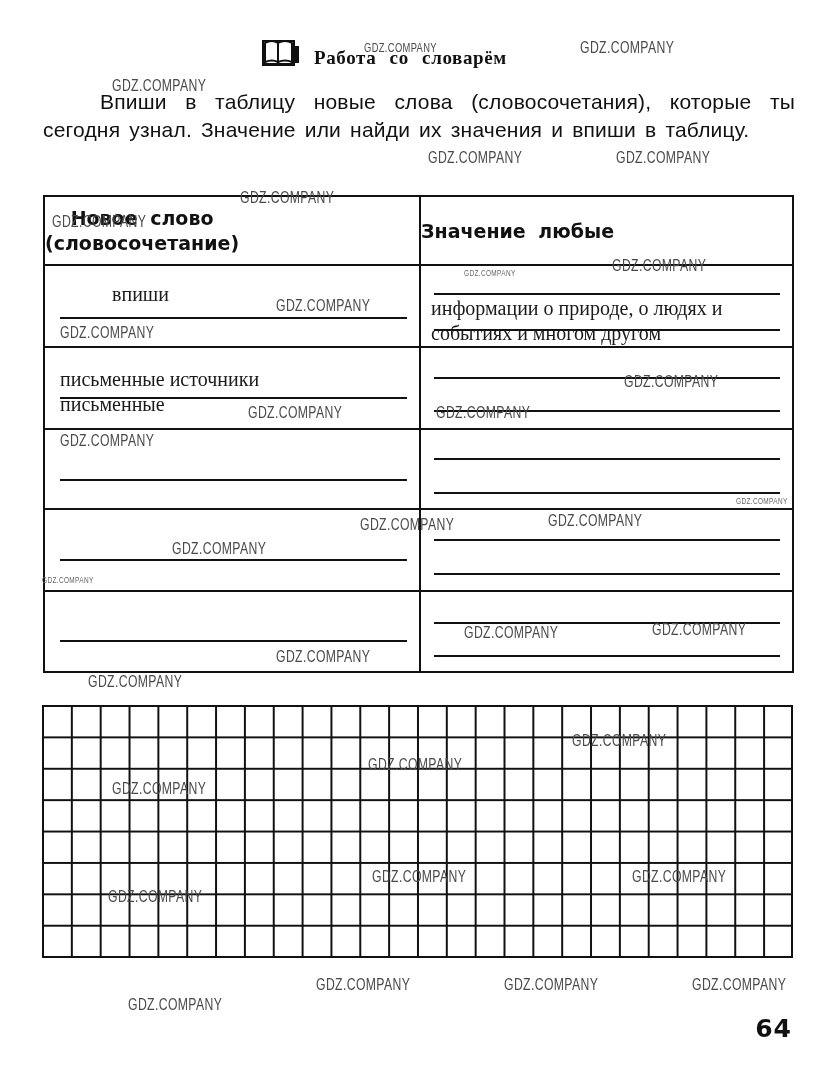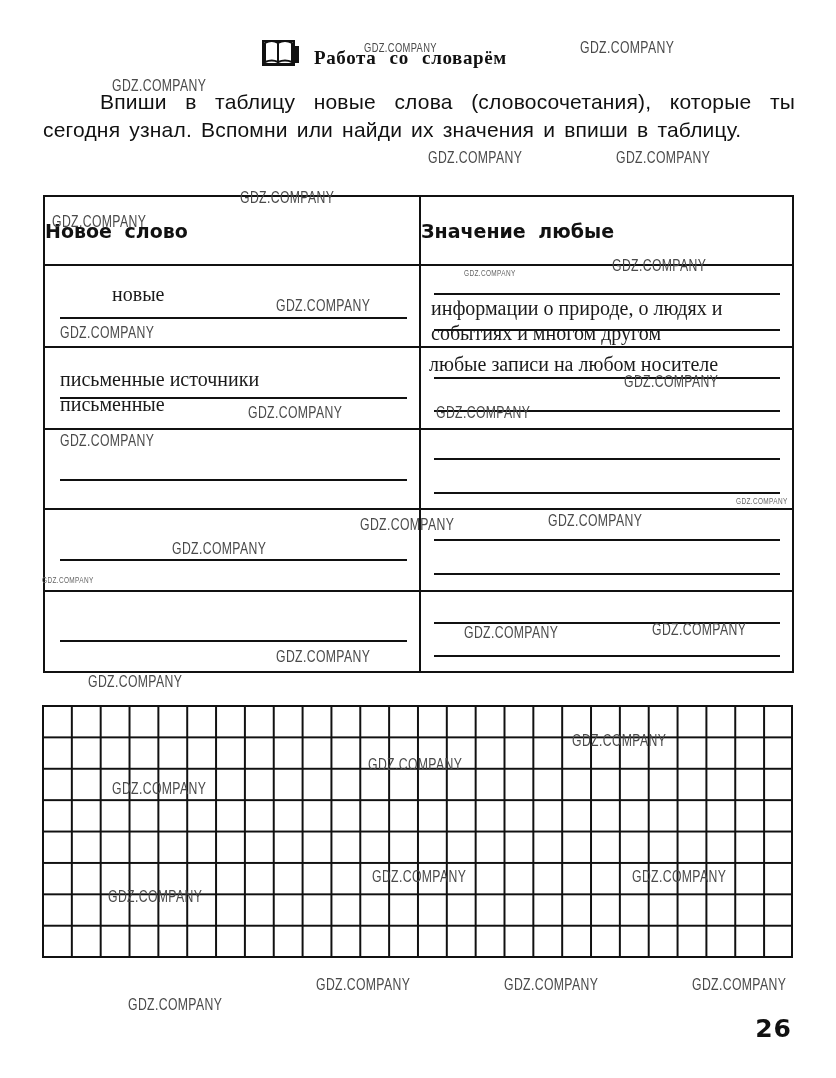--- a/index.html
+++ b/index.html
@@ -158,55 +158,55 @@
   <svg id="book-icon" viewBox="0 0 38 30" xmlns="http://www.w3.org/2000/svg">
     <rect x="1" y="4" width="31" height="24" fill="none" stroke="#111" stroke-width="2"></rect>
     <path d="M3 6 Q10 2 16 6 L16 25 Q10 22 3 25 Z" fill="#fff" stroke="#111" stroke-width="2"></path>
     <path d="M16 6 Q23 2 30 6 L30 25 Q23 22 16 25 Z" fill="#fff" stroke="#111" stroke-width="2"></path>
     <rect x="32" y="9" width="5" height="17" fill="#111"></rect>
     <rect x="1" y="26" width="31" height="3" fill="#111"></rect>
   </svg>
   <span id="section-title">Работа со словарём</span>
 </div>
 
-<div id="instructions" class="abs">Впиши в таблицу новые слова (словосочетания), которые ты сегодня узнал. Вспомни или найди их значения и впиши в таблицу.</div>
+<div id="instructions" class="abs">Впиши в таблицу новые слова (словосочетания), которые ты сегодня узнал. Значение или найди их значения и впиши в таблицу.</div>
 
 <div id="vocab-table" class="abs">
   <div class="col-divider"></div>
 
   <div id="header-left" class="header-cell">
     <div>
       <span>Новое слово</span>
+      <span>(словосочетание)</span>
     </div>
   </div>
   <div id="header-right" class="header-cell">
     <div>
       <span>Значение любые</span>
     </div>
   </div>
 
   <div class="row-line" style="top:67px"></div>
   <div class="row-line" style="top:149px"></div>
   <div class="row-line" style="top:231px"></div>
   <div class="row-line" style="top:311px"></div>
   <div class="row-line" style="top:393px"></div>
 
   <div class="write-line left" style="top:120px"></div>
   <div class="write-line right" style="top:96px"></div>
   <div class="write-line right" style="top:132px"></div>
-  <div class="handwriting" style="left:67px; top:84px">новые</div>
+  <div class="handwriting" style="left:67px; top:84px">впиши</div>
   <div class="handwriting" style="left:386px; top:98px">информации о природе, о людях и</div>
   <div class="handwriting" style="left:386px; top:123px">событиях и многом другом</div>
 
   <div class="write-line left" style="top:200px"></div>
   <div class="write-line right" style="top:180px"></div>
   <div class="write-line right" style="top:213px"></div>
   <div class="handwriting" style="left:15px; top:169px">письменные источники</div>
   <div class="handwriting" style="left:15px; top:194px">письменные</div>
-  <div class="handwriting" style="left:384px; top:154px">любые записи на любом носителе</div>
 
   <div class="write-line left" style="top:282px"></div>
   <div class="write-line right" style="top:261px"></div>
   <div class="write-line right" style="top:295px"></div>
 
   <div class="write-line left" style="top:362px"></div>
   <div class="write-line right" style="top:342px"></div>
   <div class="write-line right" style="top:376px"></div>
 
   <div class="write-line left" style="top:443px"></div>
@@ -244,13 +244,13 @@
 <div class="watermark" style="left:368px; top:755px">GDZ.COMPANY</div>
 <div class="watermark" style="left:112px; top:779px">GDZ.COMPANY</div>
 <div class="watermark" style="left:372px; top:867px">GDZ.COMPANY</div>
 <div class="watermark" style="left:632px; top:867px">GDZ.COMPANY</div>
 <div class="watermark" style="left:108px; top:887px">GDZ.COMPANY</div>
 <div class="watermark" style="left:316px; top:975px">GDZ.COMPANY</div>
 <div class="watermark" style="left:504px; top:975px">GDZ.COMPANY</div>
 <div class="watermark" style="left:692px; top:975px">GDZ.COMPANY</div>
 <div class="watermark" style="left:128px; top:995px">GDZ.COMPANY</div>
 
-<div id="page-number" class="abs">26</div>
+<div id="page-number" class="abs">64</div>
 
 </body></html>

